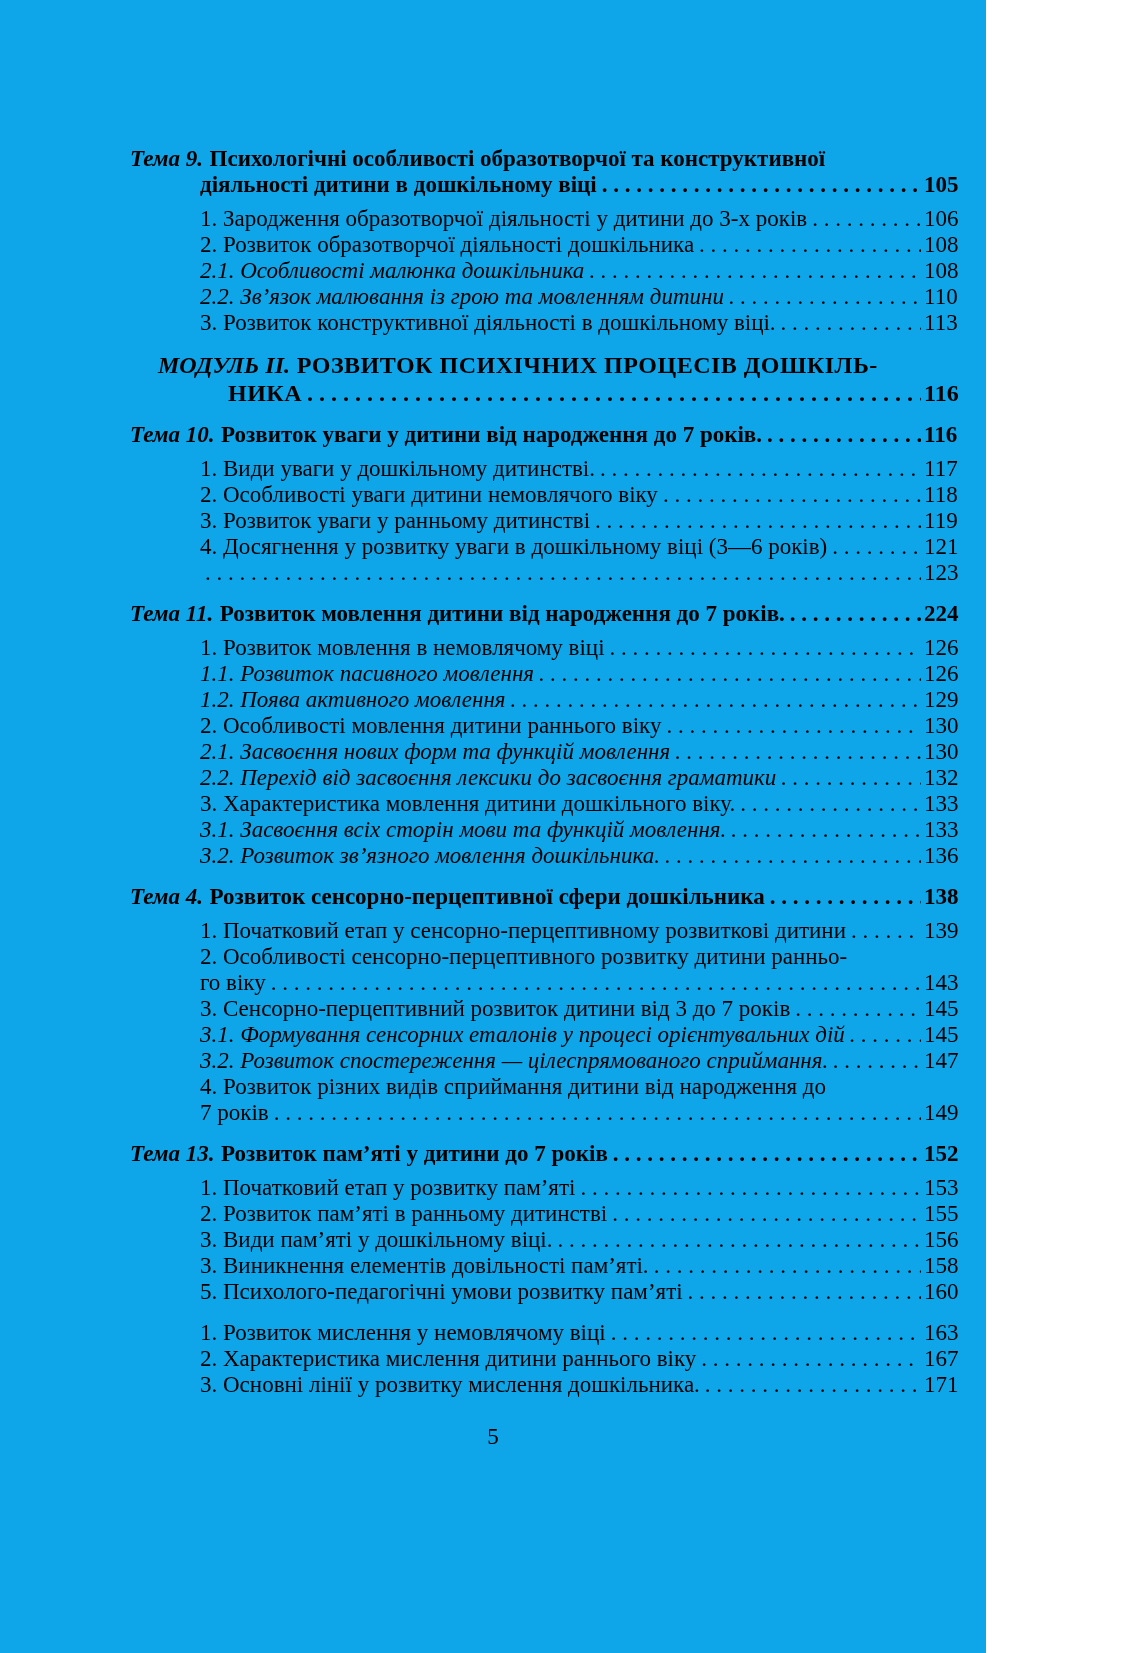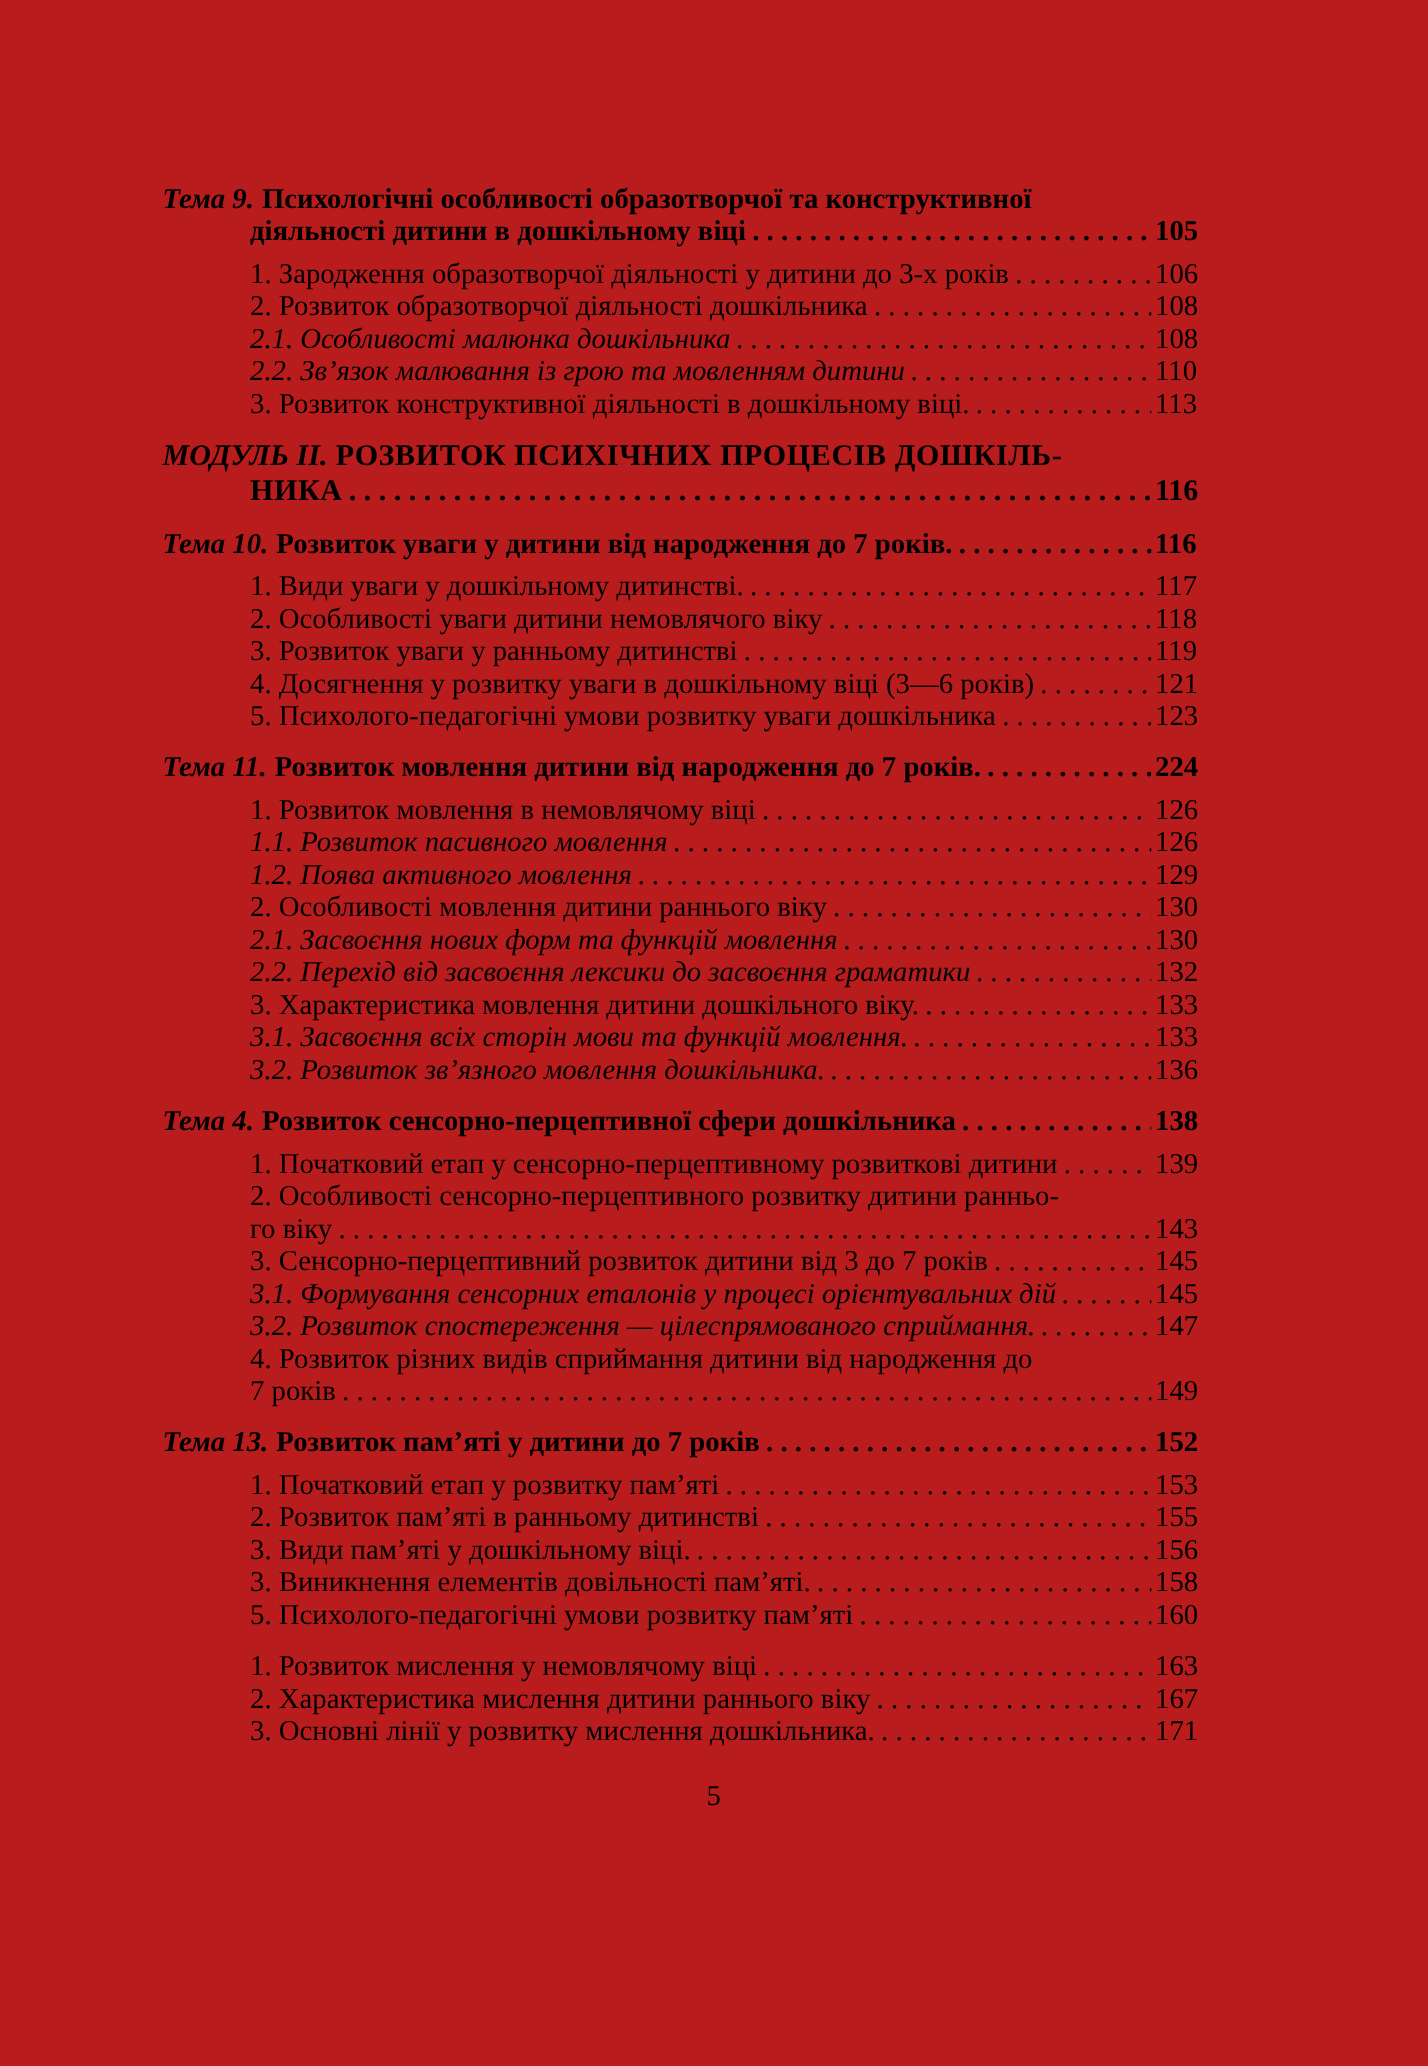--- a/index.html
+++ b/index.html
@@ -1,20 +1,20 @@
 <!DOCTYPE html>
 <html><head>
 <meta charset="utf-8">
 <style>
   html, body { margin: 0; padding: 0; background: #ffffff; }
   .page {
     position: relative;
-    width: 1142px;
+    width: 986px;
     height: 1653px;
-    background: #b91c1c;
+    background: #0ea5e9;
     color: #000000;
     font-family: "Liberation Serif", "DejaVu Serif", serif;
     font-size: 23px;
     line-height: 26px;
     overflow: hidden;
   }
   .content {
     position: absolute;
     left: 130px;
     top: 146px;
@@ -26,21 +26,21 @@
   .row {
     display: flex;
     align-items: baseline;
     white-space: nowrap;
   }
   .row.cont { padding-left: 70px; }
 
   .heading { font-weight: bold; }
   .heading .label { font-style: italic; margin-right: 0.28em; }
 
-  .section.module .heading { font-size: 24px; line-height: 28px; }
+  .section.module .heading { font-size: 24px; line-height: 28px; margin-left: 28px; }
   .section.module .htext { letter-spacing: 0.5px; }
 
   .items { margin-top: 8px; margin-left: 70px; }
   .item.it { font-style: italic; }
 
   .leader {
     flex: 1 1 auto;
     min-width: 0;
     overflow: hidden;
     white-space: nowrap;
@@ -168,21 +168,20 @@
           </div>
           <div class="item">
             <div class="row">
               <span class="itext">4. Досягнення у розвитку уваги в дошкільному віці (3—6 років)</span>
               <span class="leader"></span>
               <span class="pnum">121</span>
             </div>
           </div>
           <div class="item">
             <div class="row">
-              <span class="itext">5. Психолого-педагогічні умови розвитку уваги дошкільника</span>
               <span class="leader"></span>
               <span class="pnum">123</span>
             </div>
           </div>
         </div>
       </div>
       <div class="section">
         <div class="heading">
           <div class="row">
             <span class="label">Тема 11.</span>

